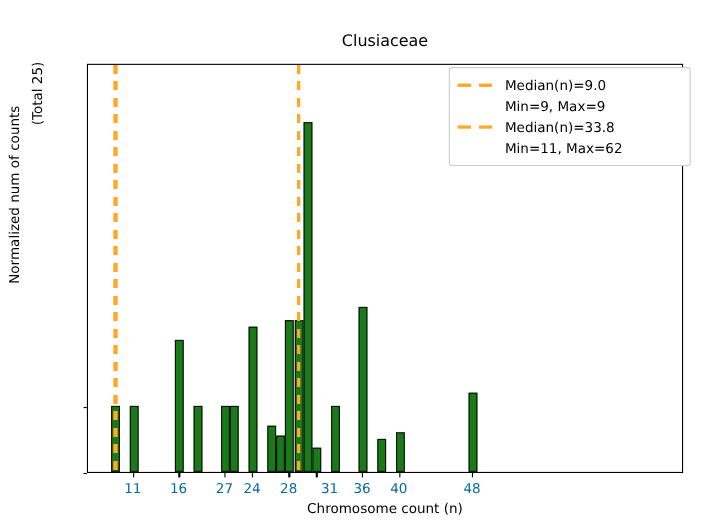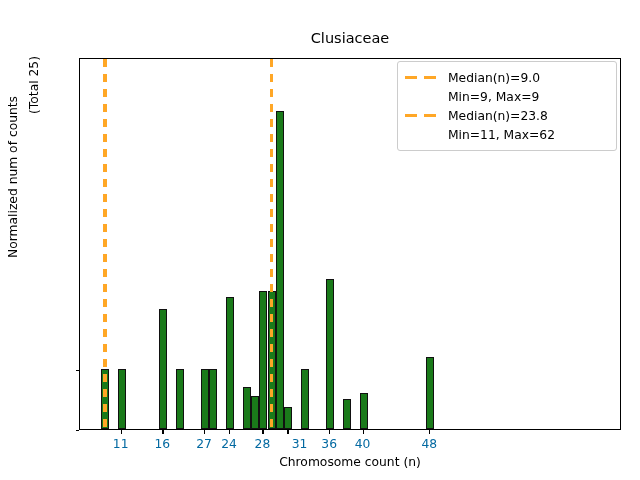--- a/index.html
+++ b/index.html
@@ -115,21 +115,21 @@
     top: 455px;
     width: 542px;
     text-align: center;
     font-size: 12.3px;
     color: #000;
     white-space: nowrap;
   }
   
   #legend {
     position: absolute;
-    left: 397px;
+    left: 408px;
     top: 61px;
     width: 220px;
     box-sizing: border-box;
     border: 1px solid #cccccc;
     border-radius: 3px;
     background: #ffffff;
     padding: 6px 8px 6px 7px;
   }
   .legend-row {
     display: flex;
@@ -227,21 +227,21 @@
       <div class="legend-row">
         <span class="legend-dash on"></span>
         <span class="legend-text">Median(n)=9.0</span>
       </div>
       <div class="legend-row">
         <span class="legend-dash"></span>
         <span class="legend-text">Min=9, Max=9</span>
       </div>
       <div class="legend-row">
         <span class="legend-dash on"></span>
-        <span class="legend-text">Median(n)=23.8</span>
+        <span class="legend-text">Median(n)=33.8</span>
       </div>
       <div class="legend-row">
         <span class="legend-dash"></span>
         <span class="legend-text">Min=11, Max=62</span>
       </div>
     </div>
 
 </div>
 
 </body></html>

